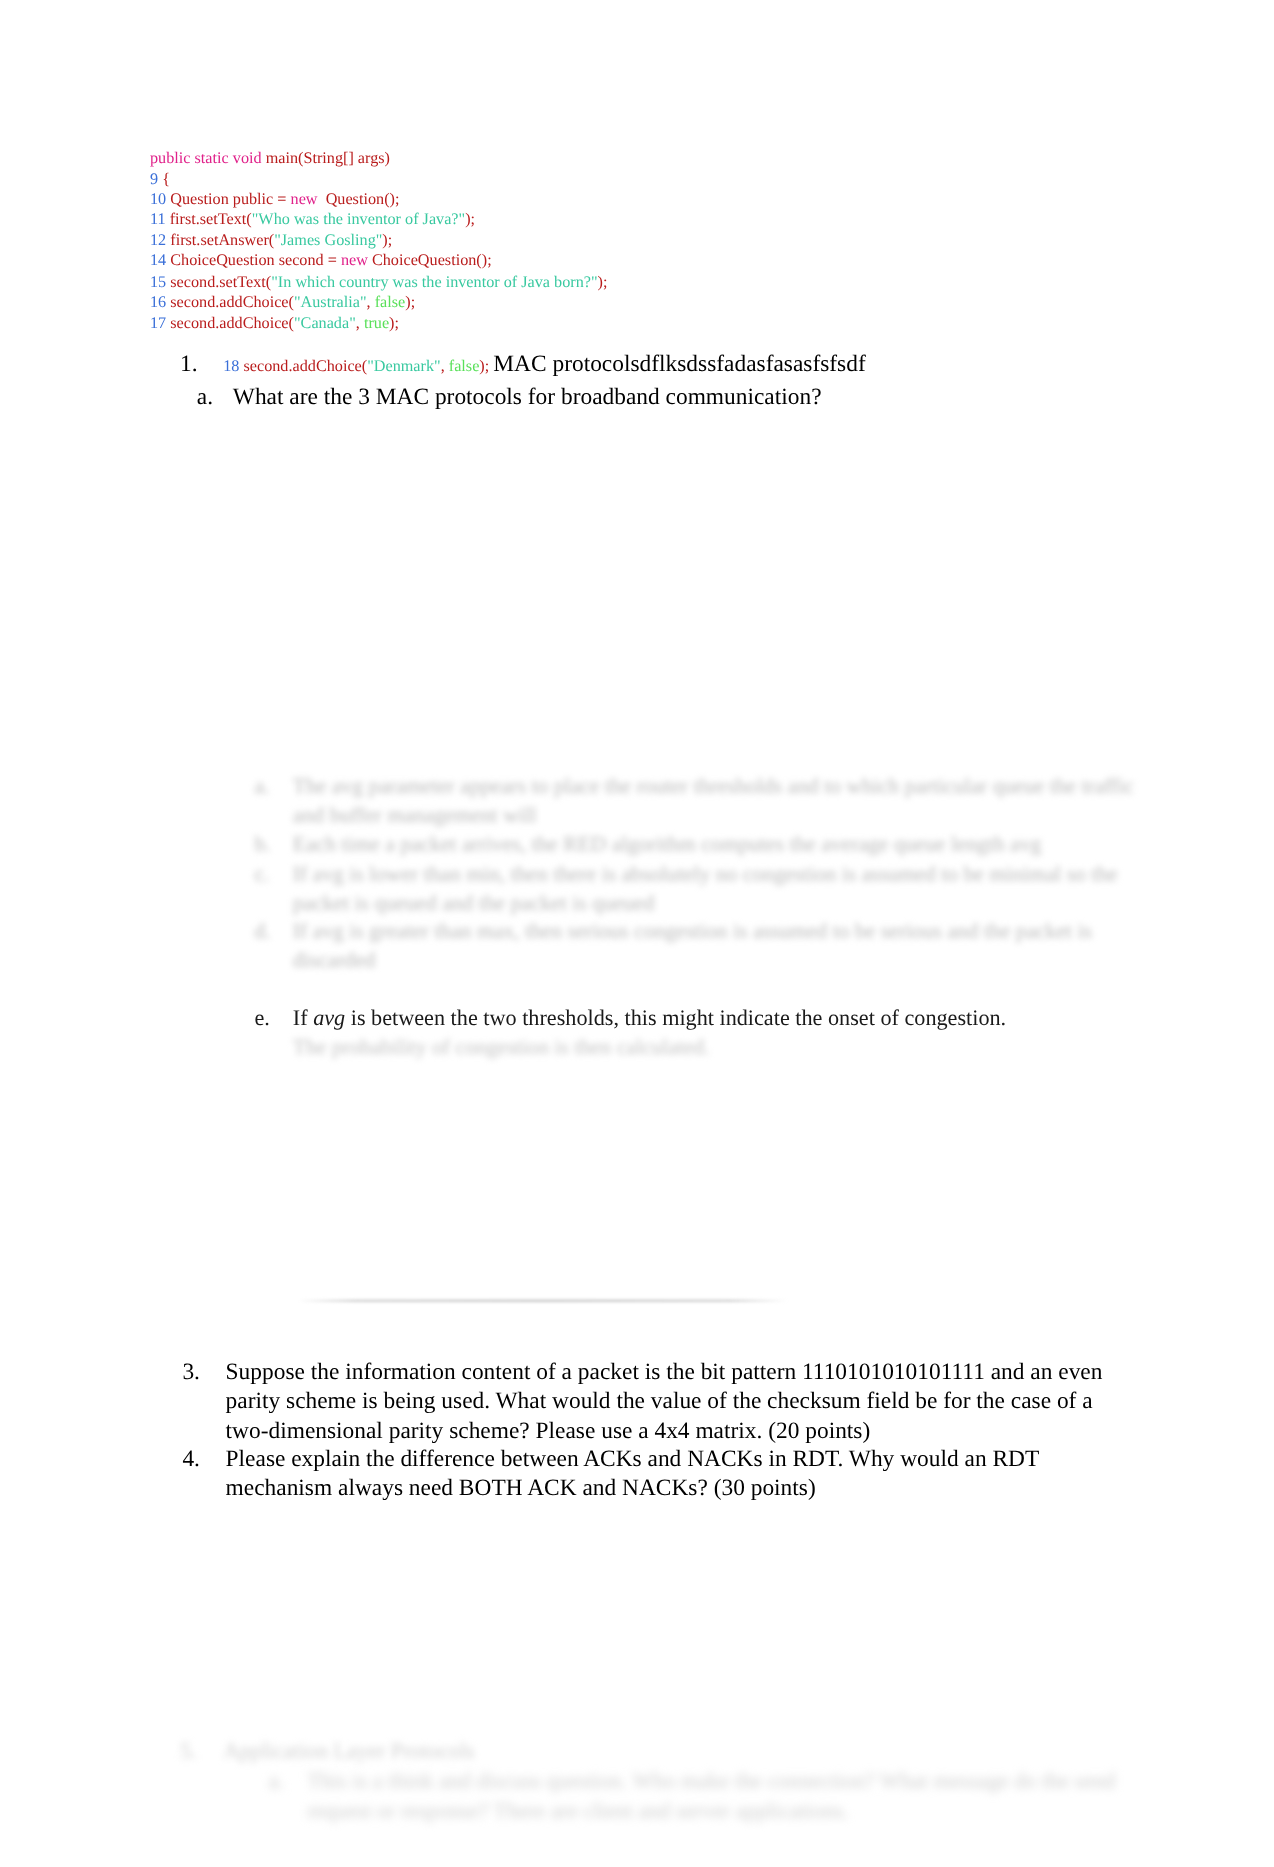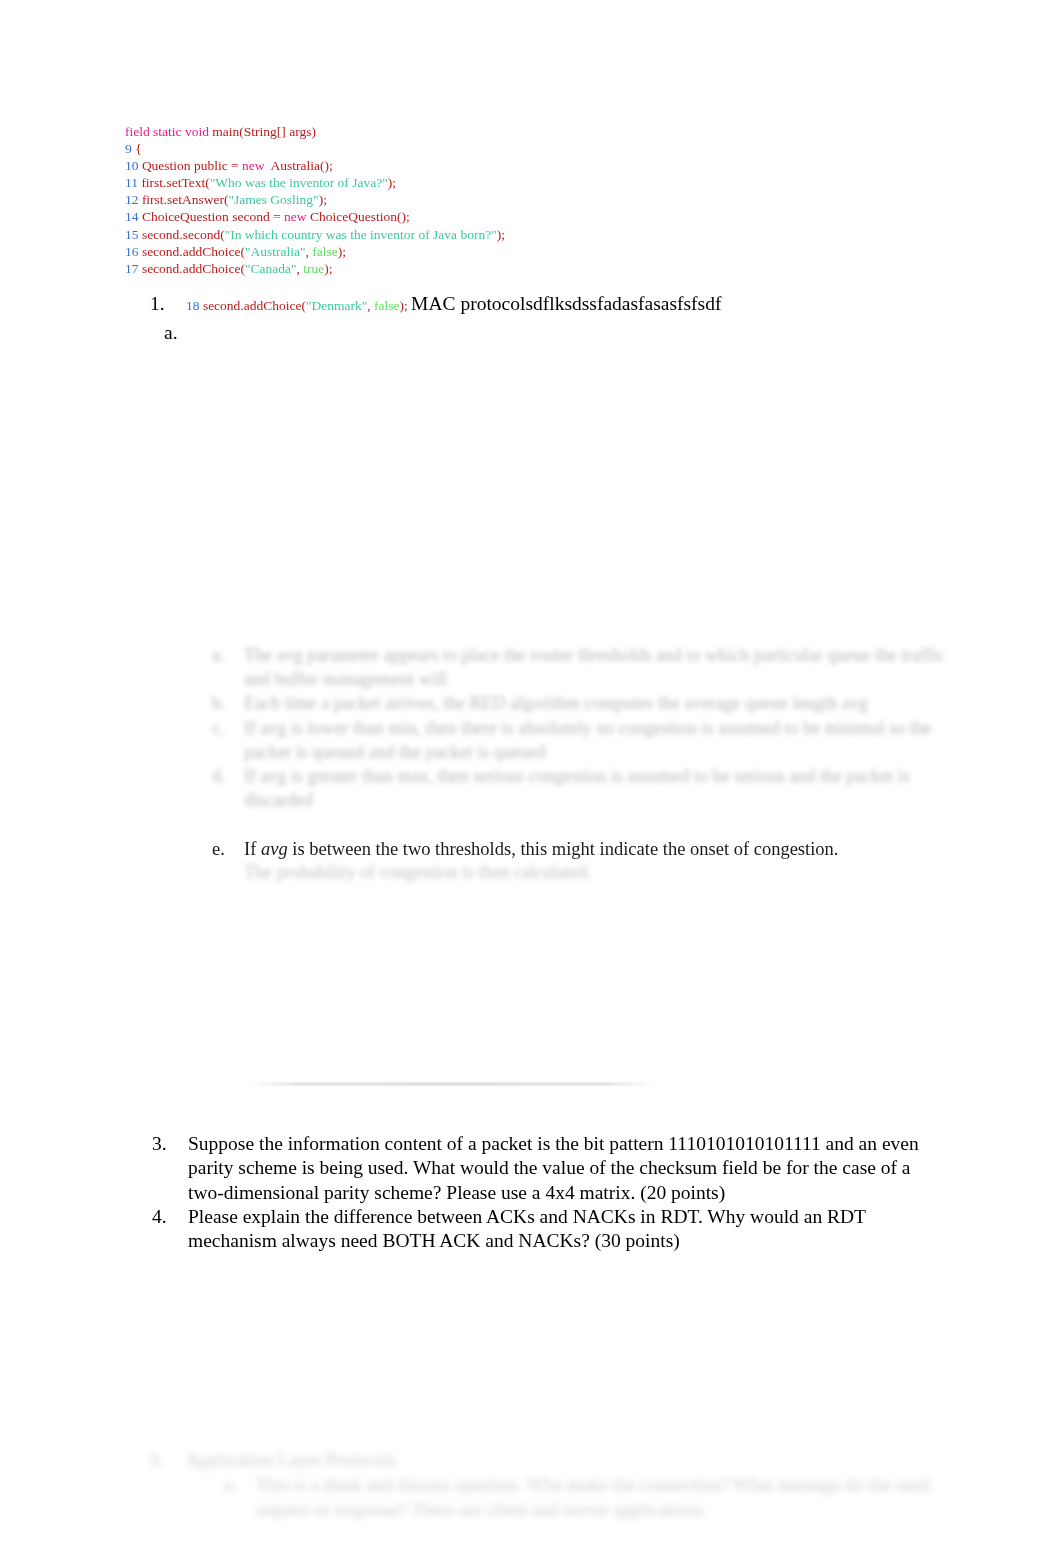--- a/index.html
+++ b/index.html
@@ -217,50 +217,51 @@
     flex: 0 0 32px;
   }
 </style>
 </head>
 <body>
 
 <div class="page">
 
   <div class="code-block">
 
-    <div class="code-line"><span class="kw">field static void</span><span class="pl"> main(String[] args)</span></div>
+    <div class="code-line"><span class="kw">public static void</span><span class="pl"> main(String[] args)</span></div>
 
     <div class="code-line"><span class="ln">9</span><span class="pl"> {</span></div>
 
-    <div class="code-line"><span class="ln">10</span><span class="pl"> Question public = </span><span class="kw">new</span><span class="pl">  Australia();</span></div>
+    <div class="code-line"><span class="ln">10</span><span class="pl"> Question public = </span><span class="kw">new</span><span class="pl">  Question();</span></div>
 
     <div class="code-line"><span class="ln">11</span><span class="pl"> first.setText(</span><span class="str">"Who was the inventor of Java?"</span><span class="pl">);</span></div>
 
     <div class="code-line"><span class="ln">12</span><span class="pl"> first.setAnswer(</span><span class="str">"James Gosling"</span><span class="pl">);</span></div>
 
 
     <div class="code-line"><span class="ln">14</span><span class="pl"> ChoiceQuestion second = </span><span class="kw">new</span><span class="pl"> ChoiceQuestion();</span></div>
 
-    <div class="code-line"><span class="ln">15</span><span class="pl"> second.second(</span><span class="str">"In which country was the inventor of Java born?"</span><span class="pl">);</span></div>
+    <div class="code-line"><span class="ln">15</span><span class="pl"> second.setText(</span><span class="str">"In which country was the inventor of Java born?"</span><span class="pl">);</span></div>
 
     <div class="code-line"><span class="ln">16</span><span class="pl"> second.addChoice(</span><span class="str">"Australia"</span><span class="pl">, </span><span class="lit">false</span><span class="pl">);</span></div>
 
     <div class="code-line"><span class="ln">17</span><span class="pl"> second.addChoice(</span><span class="str">"Canada"</span><span class="pl">, </span><span class="lit">true</span><span class="pl">);</span></div>
 
   </div>
 
   <div class="outline">
 
     <div class="lvl1-row">
       <span class="marker-1">1.</span>
       <span class="lvl1-text"><span class="inline-code"><span class="ln">18</span><span class="pl"> second.addChoice(</span><span class="str">"Denmark"</span><span class="pl">, </span><span class="lit">false</span><span class="pl">); </span></span><span>MAC protocolsdflksdssfadasfasasfsfsdf</span></span>
     </div>
 
     <div class="lvl-a-row">
       <span class="marker-a">a.</span>
+      <span class="lvl-a-text">What are the 3 MAC protocols for broadband communication?</span>
     </div>
 
   </div>
 
   <div class="faded-block">
     <div class="faded-row">
       <span class="fmark">a.</span>
       <span class="ftext">The avg parameter appears to place the router thresholds and to which particular queue the traffic and buffer management will</span>
     </div>
     <div class="faded-row">

